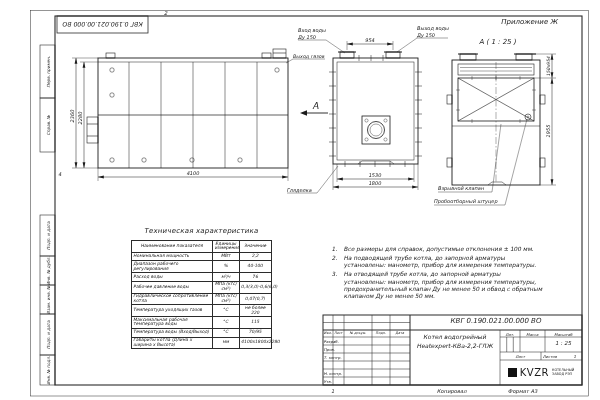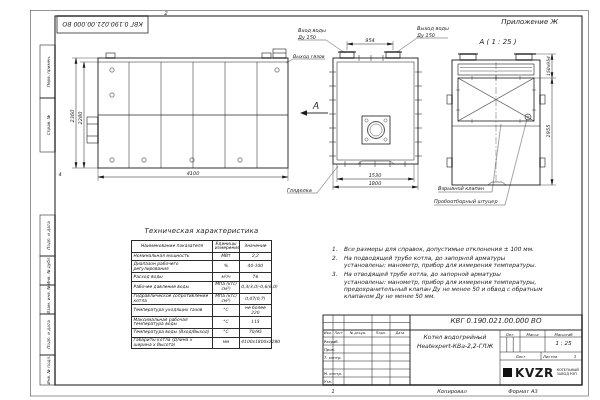--- a/index.html
+++ b/index.html
@@ -25,21 +25,21 @@
   .nnum  { width:8px; flex:none; }
 
   
   .tb-text { position:absolute; font-size:3.8px; line-height:7px; white-space:nowrap; overflow:hidden; }
   .c { text-align:center; }
   .doc-num { position:absolute; left:410px; top:317px; width:172px; text-align:center; font-size:7px; }
   .tb-name { position:absolute; left:410px; top:332px; width:90px; text-align:center; font-size:6px; line-height:9px; }
   .logo-row { position:absolute; left:502px; top:362px; width:78px; height:21px;
               display:flex; align-items:center; justify-content:center; gap:3px; font-style:normal; }
   .logo-mark { width:9px; height:9px; background:#111; flex:none; }
-  .logo-txt { font-size:12px; font-weight:bold; letter-spacing:.5px; }
+  .logo-txt { font-size:10px; font-weight:normal; letter-spacing:.5px; }
   .logo-sub { font-size:3.4px; line-height:1.15; }
 </style>
 </head>
 <body>
 
 <svg width="600" height="400" viewBox="0 0 600 400">
   <defs>
     <marker id="ar" viewBox="0 0 6 6" refX="5.8" refY="3" markerWidth="6" markerHeight="6" markerUnits="userSpaceOnUse" orient="auto-start-reverse">
       <path d="M0,1.6 L5.8,3 L0,4.4 z" fill="#1b1b1b"></path>
     </marker>

